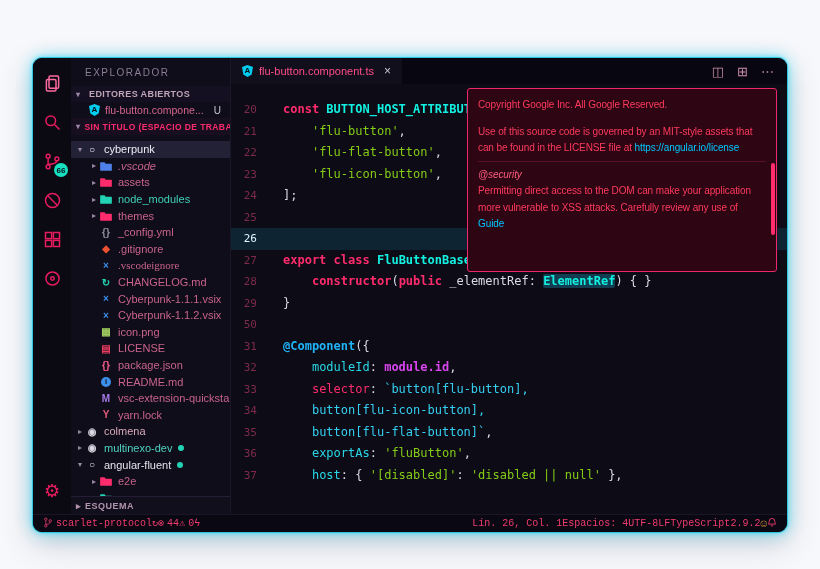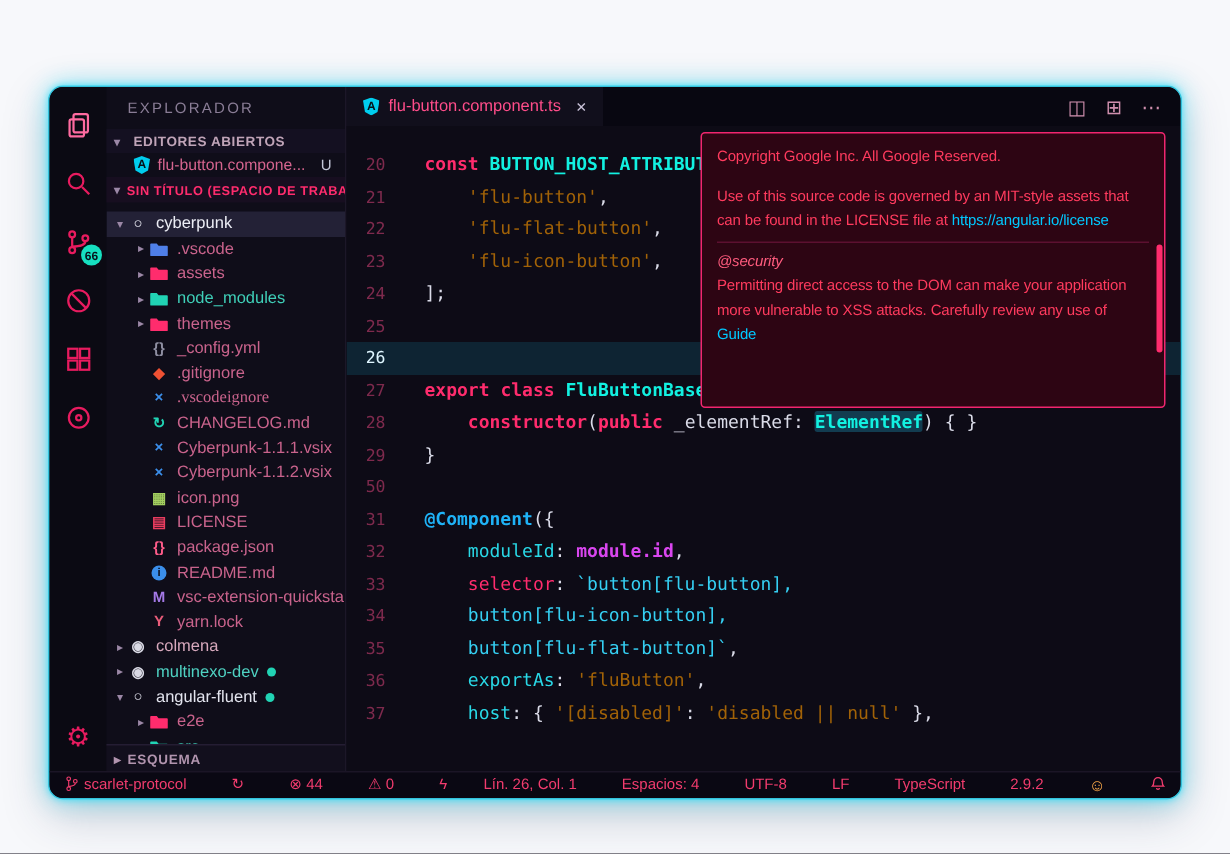--- a/index.html
+++ b/index.html
@@ -56,21 +56,21 @@
   .code { position:relative; flex:1; background:#0d0b16; padding-top:15px;
     font-family:"DejaVu Sans Mono",monospace; font-size:12px; overflow:hidden; }
   .cl { height:21.5px; line-height:21.5px; display:flex; }
   .cl .num { width:40px; flex:0 0 40px; text-align:right; padding-right:14px; color:#7e2a4d; font-size:11px; }
   .cl.cur { background:#0e2433; }
   .cl.cur .num { color:#dff6ff; }
   .src { white-space:pre; padding-left:12px; }
   .tk-kw   { color:#ff2c6d; font-weight:bold; }
   .tk-cn   { color:#12f1e1; font-weight:bold; }
   .tk-cnh  { color:#12f1e1; font-weight:bold; background:#123c50; border-radius:2px; }
-  .tk-str  { color:#a16207; }
+  .tk-str  { color:#84cc16; }
   .tk-pl   { color:#dadbe8; }
   .tk-dec  { color:#1fb3f7; font-weight:bold; }
   .tk-key  { color:#29d8e6; }
   .tk-keyr { color:#ff2c6d; }
   .tk-bold { color:#d946ef; font-weight:bold; }
   .tk-tpl  { color:#35cff2; }
 
   
   .tooltip { position:absolute; left:236px; top:4px; width:310px; height:184px;
     background:#2d0513; border:1px solid #f0266f; border-radius:3px; padding:8px 10px;
@@ -80,21 +80,21 @@
   .tt-blank { height:10px; }
   .tt-hr { border-top:1px solid #5c1030; margin:4px 0 5px 0; }
   .tt-link { color:#00c8ff; }
   .tt-em { font-style:italic; color:#ff5c7e; }
   .tt-code { font-family:"DejaVu Sans Mono",monospace; background:#1c030c; color:#ff8099; padding:0 3px; font-size:9.5px; }
   .tt-scroll { position:absolute; right:1px; top:74px; width:4px; height:72px; background:#ff2c6d; border-radius:2px; }
 
   
   .status { height:18px; flex:0 0 18px; background:#0a0813; border-top:1px solid #1b1526;
     display:flex; align-items:center; font-size:10px; color:#f23c6e; padding:0 10px; overflow:hidden; }
-  .st-group { display:flex; align-items:center; gap:30px; }
+  .st-group { display:flex; align-items:center; gap:0;font-family:Liberation Mono, monospace; }
   .st-right { margin-left:auto; }
   .st-item { display:flex; align-items:center; gap:3px; white-space:nowrap; }
   .st-item svg { stroke:currentColor; fill:none; stroke-width:1.4; width:10px; height:11px; }
   .st-icon { font-size:10px; line-height:10px; }
   .st-smiley { color:#ffab4a; font-size:11px; }
 </style>
 </head>
 <body>
 
 <div class="window">
@@ -167,21 +167,21 @@
             <span class="ticon" style="color: rgb(230, 230, 240);">○</span>
             <span style="color: rgb(236, 237, 245);">cyberpunk</span>
           </div>
           <div class="row" style="padding-left: 18px;">
             <span class="arrow">▸</span>
             <span class="ticon">
               <svg viewBox="0 0 16 13">
                 <path d="M1 1.5h5l1.6 2H15a.8.8 0 0 1 .8.8V12a.8.8 0 0 1-.8.8H1A.8.8 0 0 1 .2 12V2.3A.8.8 0 0 1 1 1.5z" fill="#4f7fe8"></path>
               </svg>
             </span>
-            <span style="color: rgb(201, 99, 140);">.vscode</span>
+            <span style="color: rgb(201, 99, 140); font-style: italic;">.vscode</span>
           </div>
           <div class="row" style="padding-left: 18px;">
             <span class="arrow">▸</span>
             <span class="ticon">
               <svg viewBox="0 0 16 13">
                 <path d="M1 1.5h5l1.6 2H15a.8.8 0 0 1 .8.8V12a.8.8 0 0 1-.8.8H1A.8.8 0 0 1 .2 12V2.3A.8.8 0 0 1 1 1.5z" fill="#ff2c6d"></path>
               </svg>
             </span>
             <span style="color: rgb(201, 99, 140);">assets</span>
           </div>

